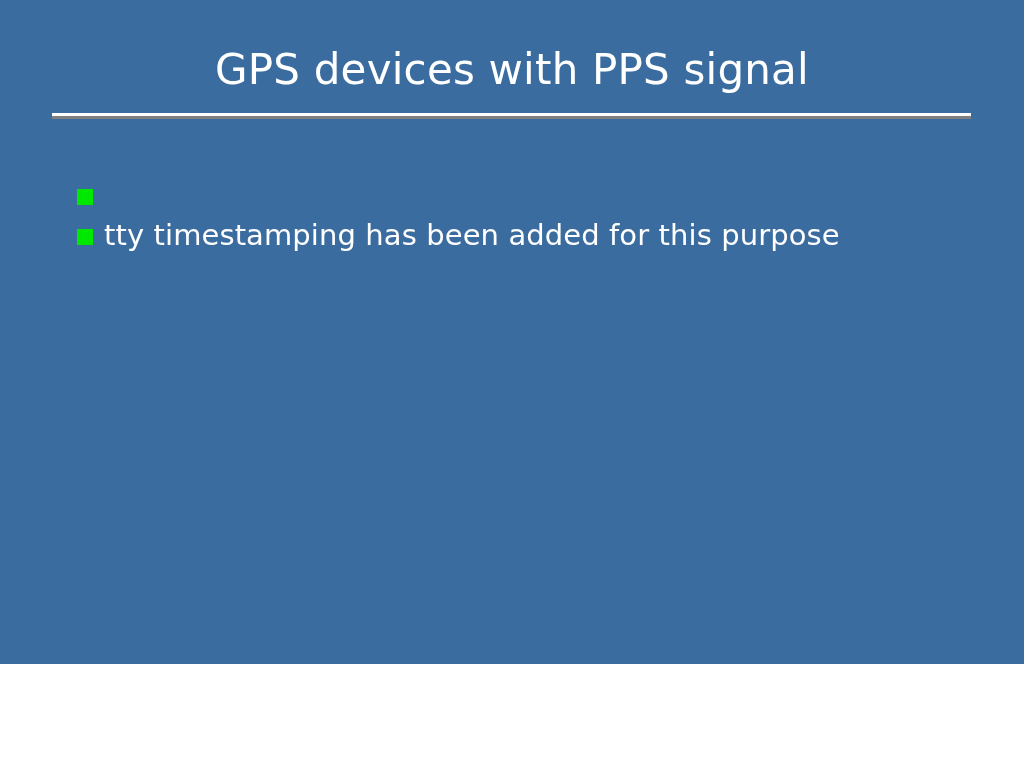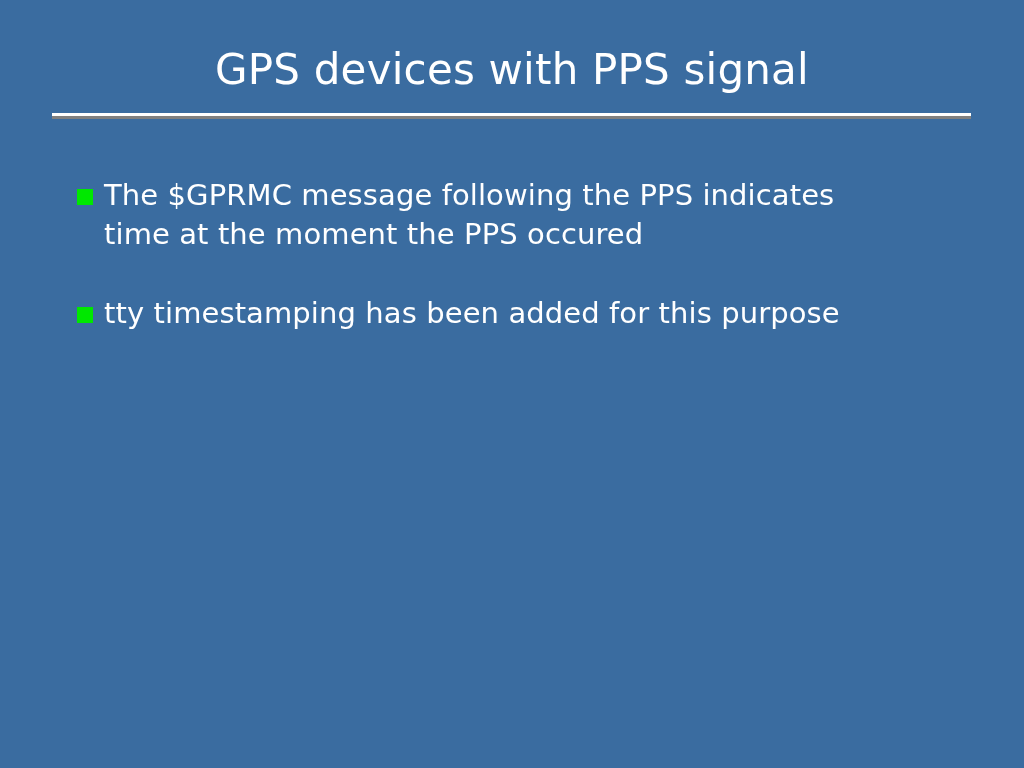--- a/index.html
+++ b/index.html
@@ -9,21 +9,21 @@
   body {
     width: 1024px;
     height: 768px;
     overflow: hidden;
     font-family: "DejaVu Sans", sans-serif;
   }
 
   #slide {
     position: relative;
     width: 1024px;
-    height: 768px;
+    height: 664px;
     box-sizing: border-box;
   }
 
   
   #title-block {
     position: absolute;
     left: 0;
     top: 44px;
     width: 1024px;
     text-align: center;
@@ -117,21 +117,20 @@
   <div id="title-rule">
     <div class="rule-light" style="background: rgb(255, 255, 255);"></div>
     <div class="rule-shadow" style="background: rgb(128, 128, 128);"></div>
   </div>
 
   <div id="bullet-list">
 
 
     <div class="bullet-item w2 gap-lg">
       <span class="bullet-marker" style="background: rgb(0, 232, 0);"></span>
-      <span class="bullet-text">The $GPRMC message following the PPS indicates time at the moment the PPS occured</span>
     </div>
 
     <div class="bullet-item w3">
       <span class="bullet-marker" style="background: rgb(0, 232, 0);"></span>
       <span class="bullet-text">tty timestamping has been added for this purpose</span>
     </div>
 
   </div>
 
 </div>

